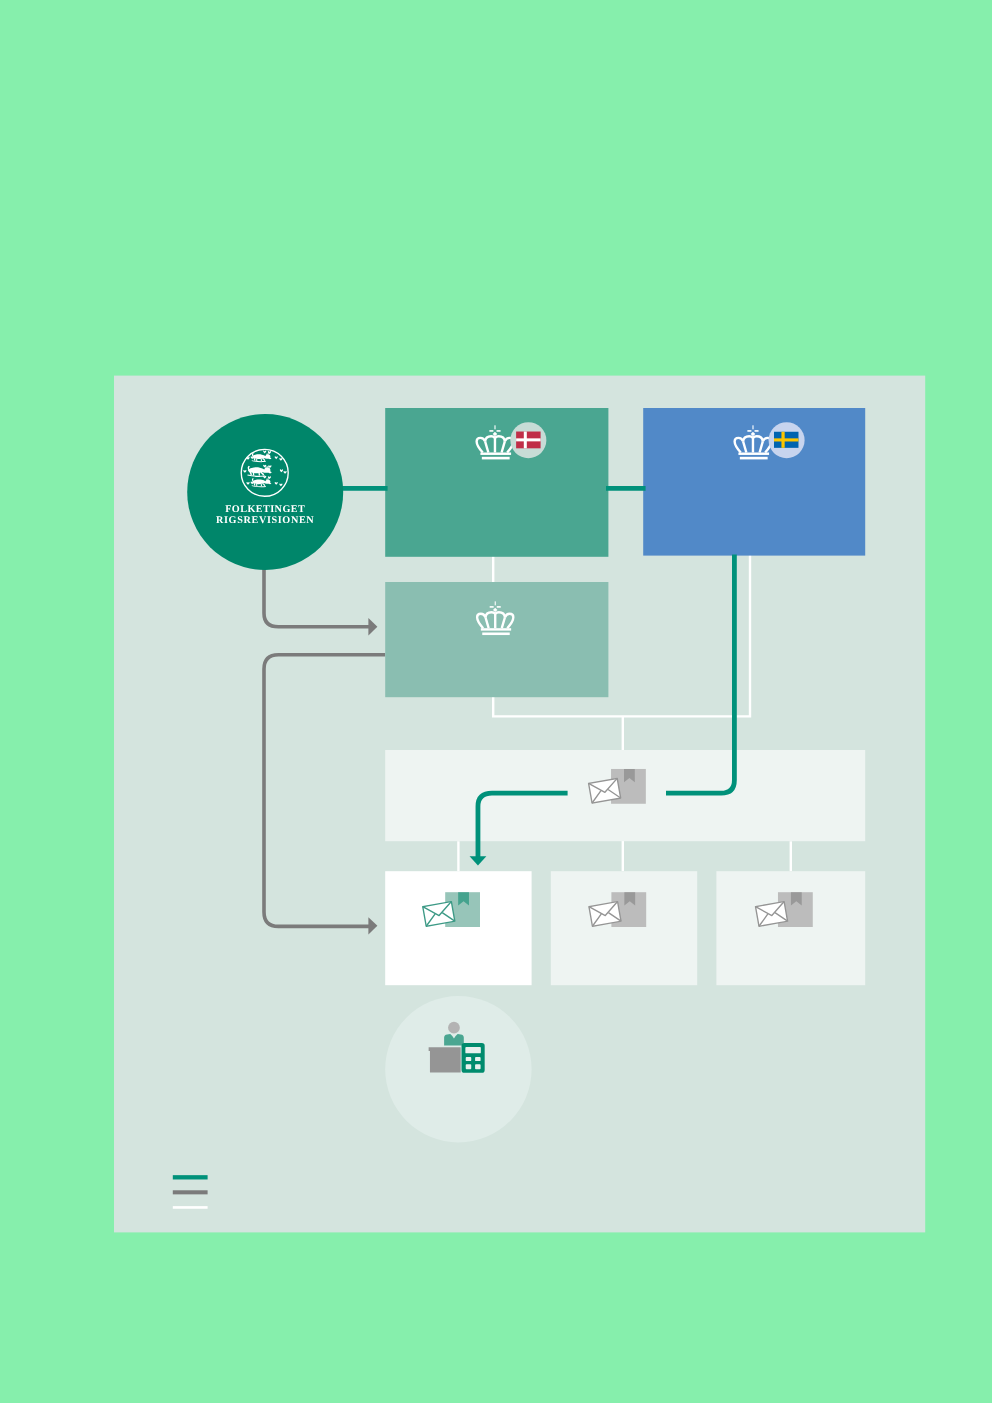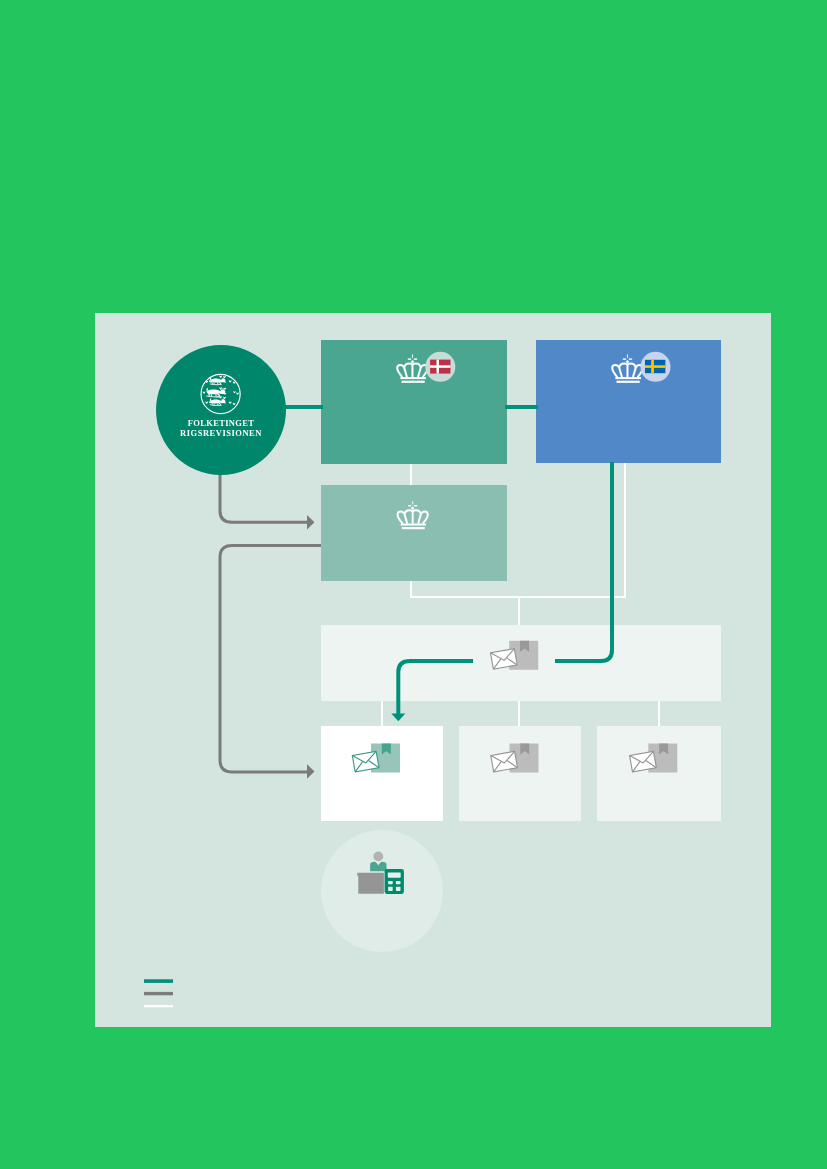--- a/index.html
+++ b/index.html
@@ -1,18 +1,18 @@
 <!DOCTYPE html>
 <html><head>
 <meta charset="utf-8">
 <title>Diagram</title>
 <style>
   html,body{margin:0;padding:0;background:#ffffff;}
   body{width:827px;height:1169px;font-family:"Liberation Sans",sans-serif;}
-  #page{position:relative;width:827px;height:1169px;overflow:hidden;background:#22c55e;}
+  #page{position:relative;width:827px;height:1169px;overflow:hidden;background:#86efac;}
   svg.layer{position:absolute;left:0;top:0;width:827px;height:1169px;}
   .logotext{font-family:"Liberation Serif",serif;font-weight:bold;fill:#ffffff;}
   .pk-box{fill:var(--pk,#bbbbbb);} .pk-ribbon{fill:var(--rb,#9b9b9b);}
   .env-body{fill:#ffffff;stroke:var(--st,#8c8c8c);} .env-line{stroke:var(--st,#8c8c8c);fill:none;}
   .gray{--pk:#bcbcbc;--rb:#999999;--st:#959595;}
   .green{--pk:#97c5b9;--rb:#45a38e;--st:#3d9a86;}
 </style>
 </head>
 <body>
 

